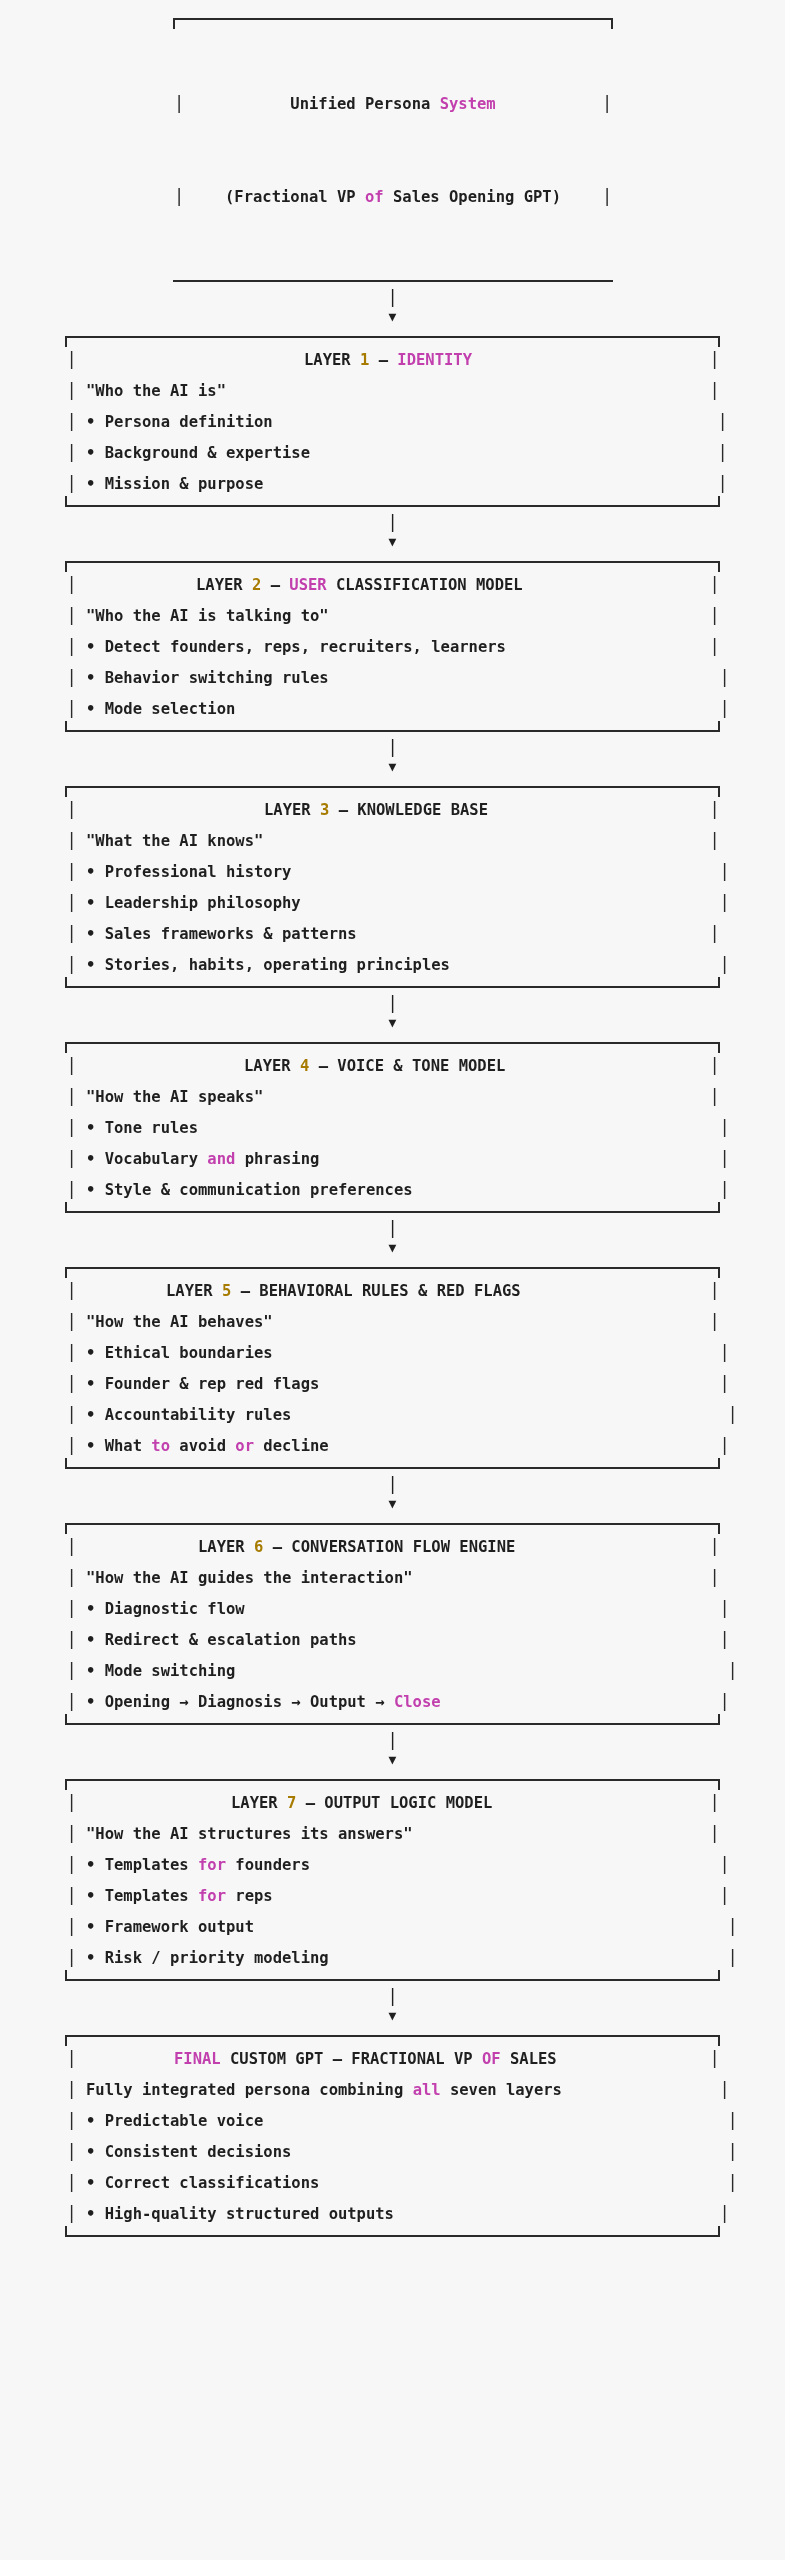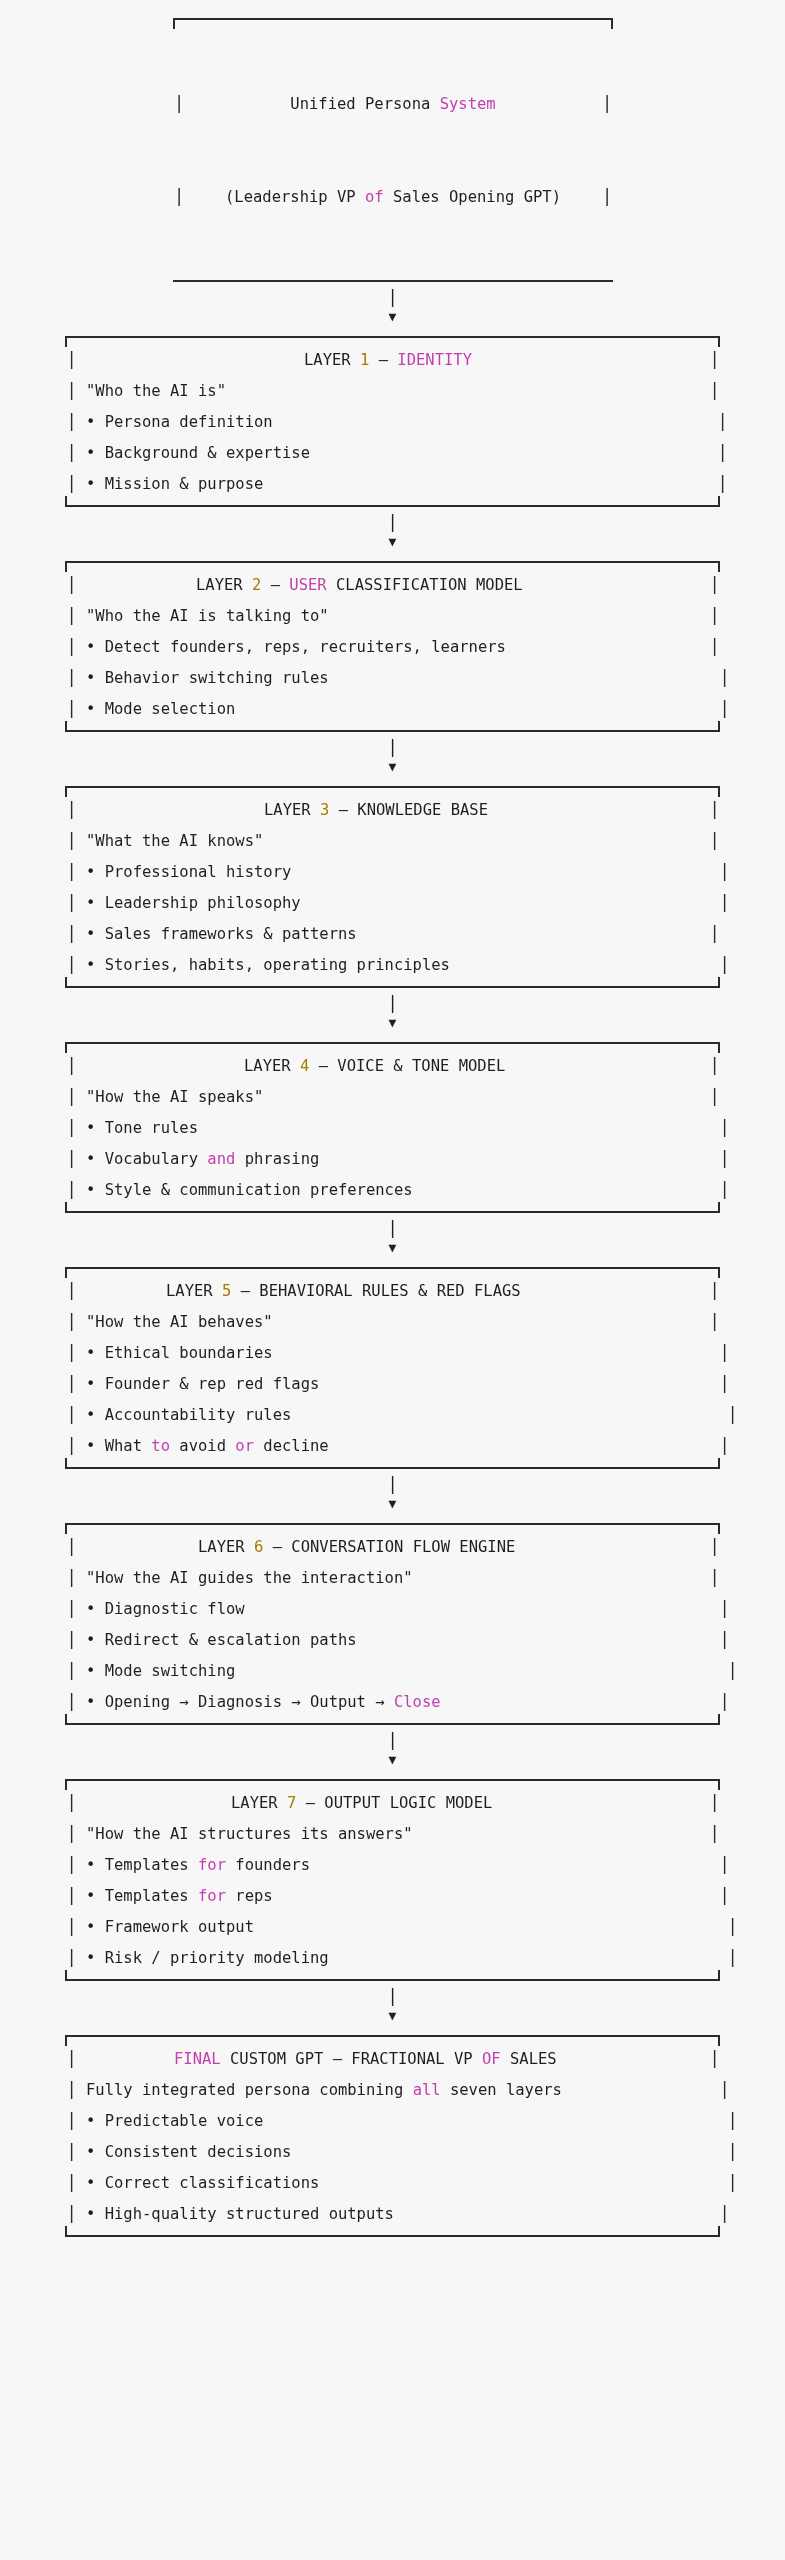--- a/index.html
+++ b/index.html
@@ -94,20 +94,21 @@
     flex: 0 0 auto;
     color: #2a2a2a;
     font-size: 17px;
     width: 11px;
     text-align: center;
   }
   .pipe-l { margin-left: 1px; }
   .rowtext {
     flex: 0 0 auto;
     padding-left: 9px;
+    font-weight: bold;
   }
   .spacer { flex: 1 1 auto; }
 
   
   .row.title .rowtext {
     padding-left: 0;
   }
 
   
   .kw   { color: #c23fae; }   
@@ -134,21 +135,21 @@
         <div class="row title">
           <span class="pipe pipe-l">|</span>
           <span class="spacer"></span>
           <span class="rowtext"><span>Unified Persona </span><span class="kw">System</span></span>
           <span class="spacer"></span>
           <span class="pipe">|</span>
         </div>
         <div class="row title">
           <span class="pipe pipe-l">|</span>
           <span class="spacer"></span>
-          <span class="rowtext"><span>(Leadership VP </span><span class="kw">of</span><span> Sales Opening GPT)</span></span>
+          <span class="rowtext"><span>(Fractional VP </span><span class="kw">of</span><span> Sales Opening GPT)</span></span>
           <span class="spacer"></span>
           <span class="pipe">|</span>
         </div>
       </div>
     </div>
   </div>
 
   <div id="flow-root">
       <div class="connector"><span class="bar">|</span><span class="arrow">▼</span></div>
       <div class="layer-wrap">

